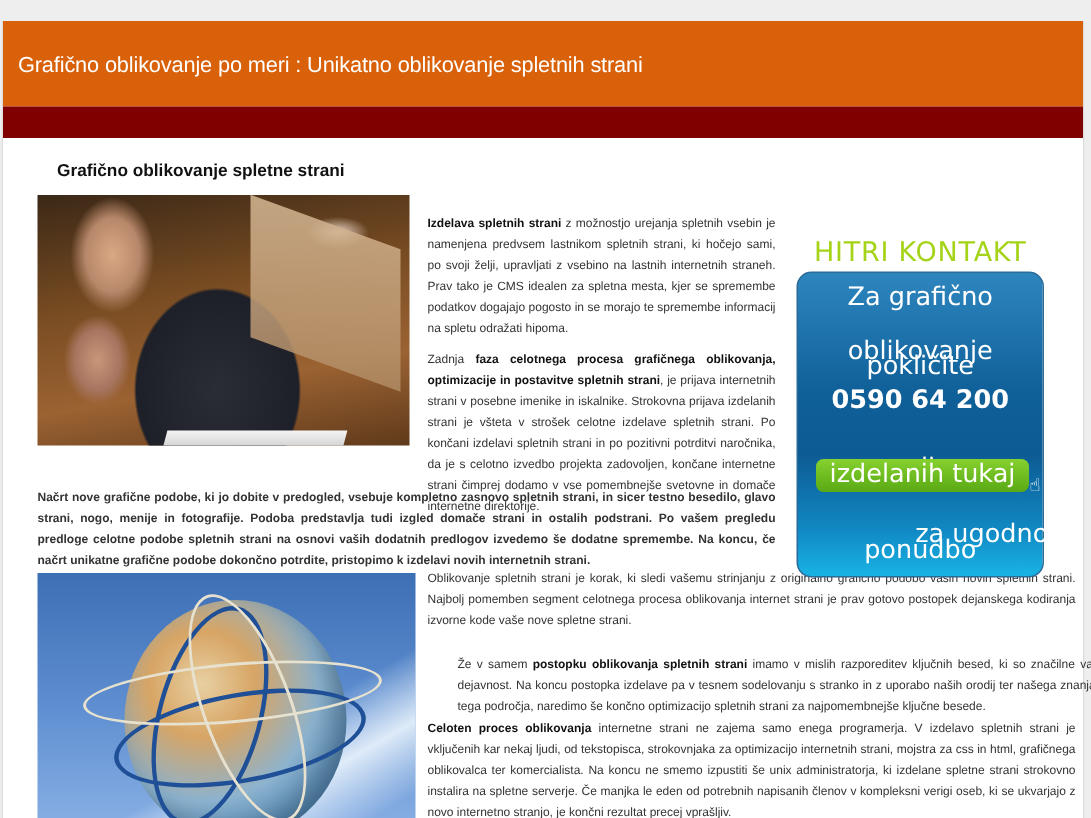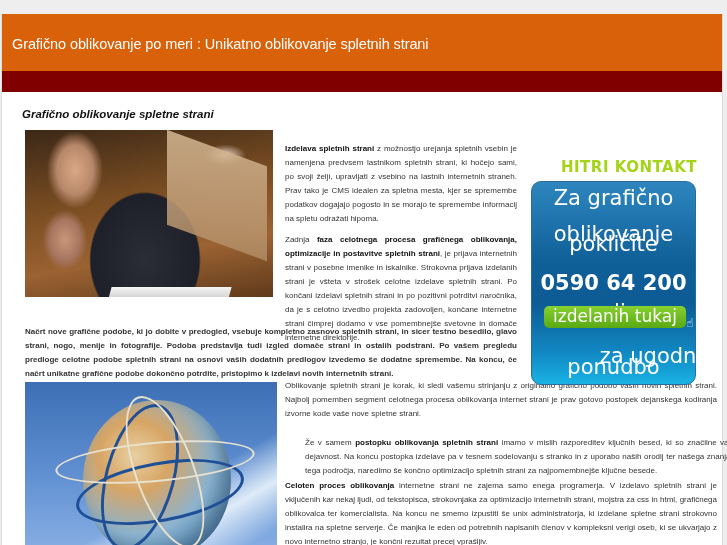--- a/index.html
+++ b/index.html
@@ -20,22 +20,22 @@
     .header-title {
       position: absolute; left: 10px; top: 22px;
       color: #ffffff; font-size: 14.5px; letter-spacing: -0.1px;
     }
     .navbar {
       position: absolute; left: 0; top: 57px; width: 100%; height: 21px;
       background: #800000;
     }
     .content { position: absolute; left: 0; top: 78px; width: 100%; height: 470px; }
     .page-title {
-      position: absolute; left: 20px; top: 16px;
-      font-size: 11.5px; font-weight: bold; color: #111; font-style: italic;
+      position: absolute; left: 36px; top: 16px;
+      font-size: 11.5px; font-weight: bold; color: #111;
     }
     .img {
       position: absolute; overflow: hidden;
     }
     .img-man {
       left: 23px; top: 38px; width: 248px; height: 167px;
       background:
         radial-gradient(ellipse 40px 55px at 50px 40px, #d9a985 0%, #b7876a 45%, rgba(0,0,0,0) 70%),
         radial-gradient(ellipse 30px 40px at 40px 110px, #c89779 0%, #a77560 50%, rgba(0,0,0,0) 75%),
         radial-gradient(ellipse 90px 110px at 120px 130px, #2a2c36 0%, #1e2029 60%, rgba(0,0,0,0) 62%),
@@ -75,33 +75,33 @@
     .p1 { left: 283px; top: 50px; width: 232px; }
     .p2 { left: 283px; top: 141px; width: 232px; }
     .p3 { left: 23px; top: 233px; width: 492px; font-weight: bold; }
     .p4 { left: 283px; top: 287px; width: 432px; }
     .p5 { left: 283px; top: 344px; width: 432px; margin-left: 20px; }
     .p6 { left: 283px; top: 387px; width: 432px; }
     .banner {
       position: absolute; left: 528px; top: 62px; width: 167px; height: 232px;
     }
     .banner-heading {
-      position: absolute; left: 0; top: 4px; width: 167px; text-align: right;
-      color: #a5d318; font-weight: bold; font-size: 15px;
+      position: absolute; left: 0; top: 4px; width: 167px; text-align: center;
+      color: #a5d318; font-weight: normal; font-size: 18px;
       font-family: "DejaVu Sans", sans-serif; letter-spacing: 0.5px;
     }
     .banner-box {
       position: absolute; left: 1px; top: 27px; width: 165px; height: 204px;
       border-radius: 10px;
       background: linear-gradient(180deg, #2e86bf 0%, #0f5f98 40%, #0d5b94 60%, #1189c4 85%, #19b3e4 100%);
       border: 1px solid #2b6b97;
       color: #ffffff; text-align: center;
       font-family: "DejaVu Sans", sans-serif;
     }
-    .bline { position: absolute; left: 0; width: 100%; font-size: 21px; line-height: 20px; }
+    .bline { position: absolute; left: 0; width: 100%; font-size: 17px; line-height: 20px; }
     .bline.phone { font-weight: bold; }
     .cta {
       position: absolute; left: 12px; top: 124px; width: 142px; height: 22px;
       border-radius: 5px; background: linear-gradient(#86d12f, #5aa914);
       color: #fff; font-size: 17px; line-height: 21px; cursor: pointer;
     }
     .cursor-icon {
       position: absolute; right: -10px; top: 11px; width: 12px; height: 14px;
       font-size: 12px; line-height: 12px; color: #fff;
     }
@@ -142,21 +142,21 @@
     <div class="text p5"><span>Že v samem </span><b>postopku oblikovanja spletnih strani</b><span> imamo v mislih razporeditev ključnih besed, ki so značilne vašo dejavnost. Na koncu postopka izdelave pa v tesnem sodelovanju s stranko in z uporabo naših orodij ter našega znanja s tega področja, naredimo še končno optimizacijo spletnih strani za najpomembnejše ključne besede.</span></div>
 
     <div class="text p6"><b>Celoten proces oblikovanja</b><span> internetne strani ne zajema samo enega programerja. V izdelavo spletnih strani je vključenih kar nekaj ljudi, od tekstopisca, strokovnjaka za optimizacijo internetnih strani, mojstra za css in html, grafičnega oblikovalca ter komercialista. Na koncu ne smemo izpustiti še unix administratorja, ki izdelane spletne strani strokovno instalira na spletne serverje. Če manjka le eden od potrebnih napisanih členov v kompleksni verigi oseb, ki se ukvarjajo z novo internetno stranjo, je končni rezultat precej vprašljiv.</span></div>
 
     <div class="banner">
       <div class="banner-heading">HITRI KONTAKT</div>
       <div class="banner-box">
         <div class="bline" style="top:6px;">Za grafično</div>
         <div class="bline" style="top:42px;">oblikovanje</div>
         <div class="bline" style="top:52px;">pokličite</div>
-        <div class="bline phone" style="top:91px;">0590 64 200</div>
+        <div class="bline phone" style="top:75px;">0590 64 200</div>
         <div class="bline" style="top:99px;margin-top:21px;">ali</div>
         <div class="cta">
           <span>izdelanih tukaj</span>
           <span class="cursor-icon">☝</span>
         </div>
         <div class="bline" style="top:164px;margin-left:41px;">za ugodno</div>
         <div class="bline" style="top:175px;">ponudbo</div>
       </div>
     </div>
   </div>

